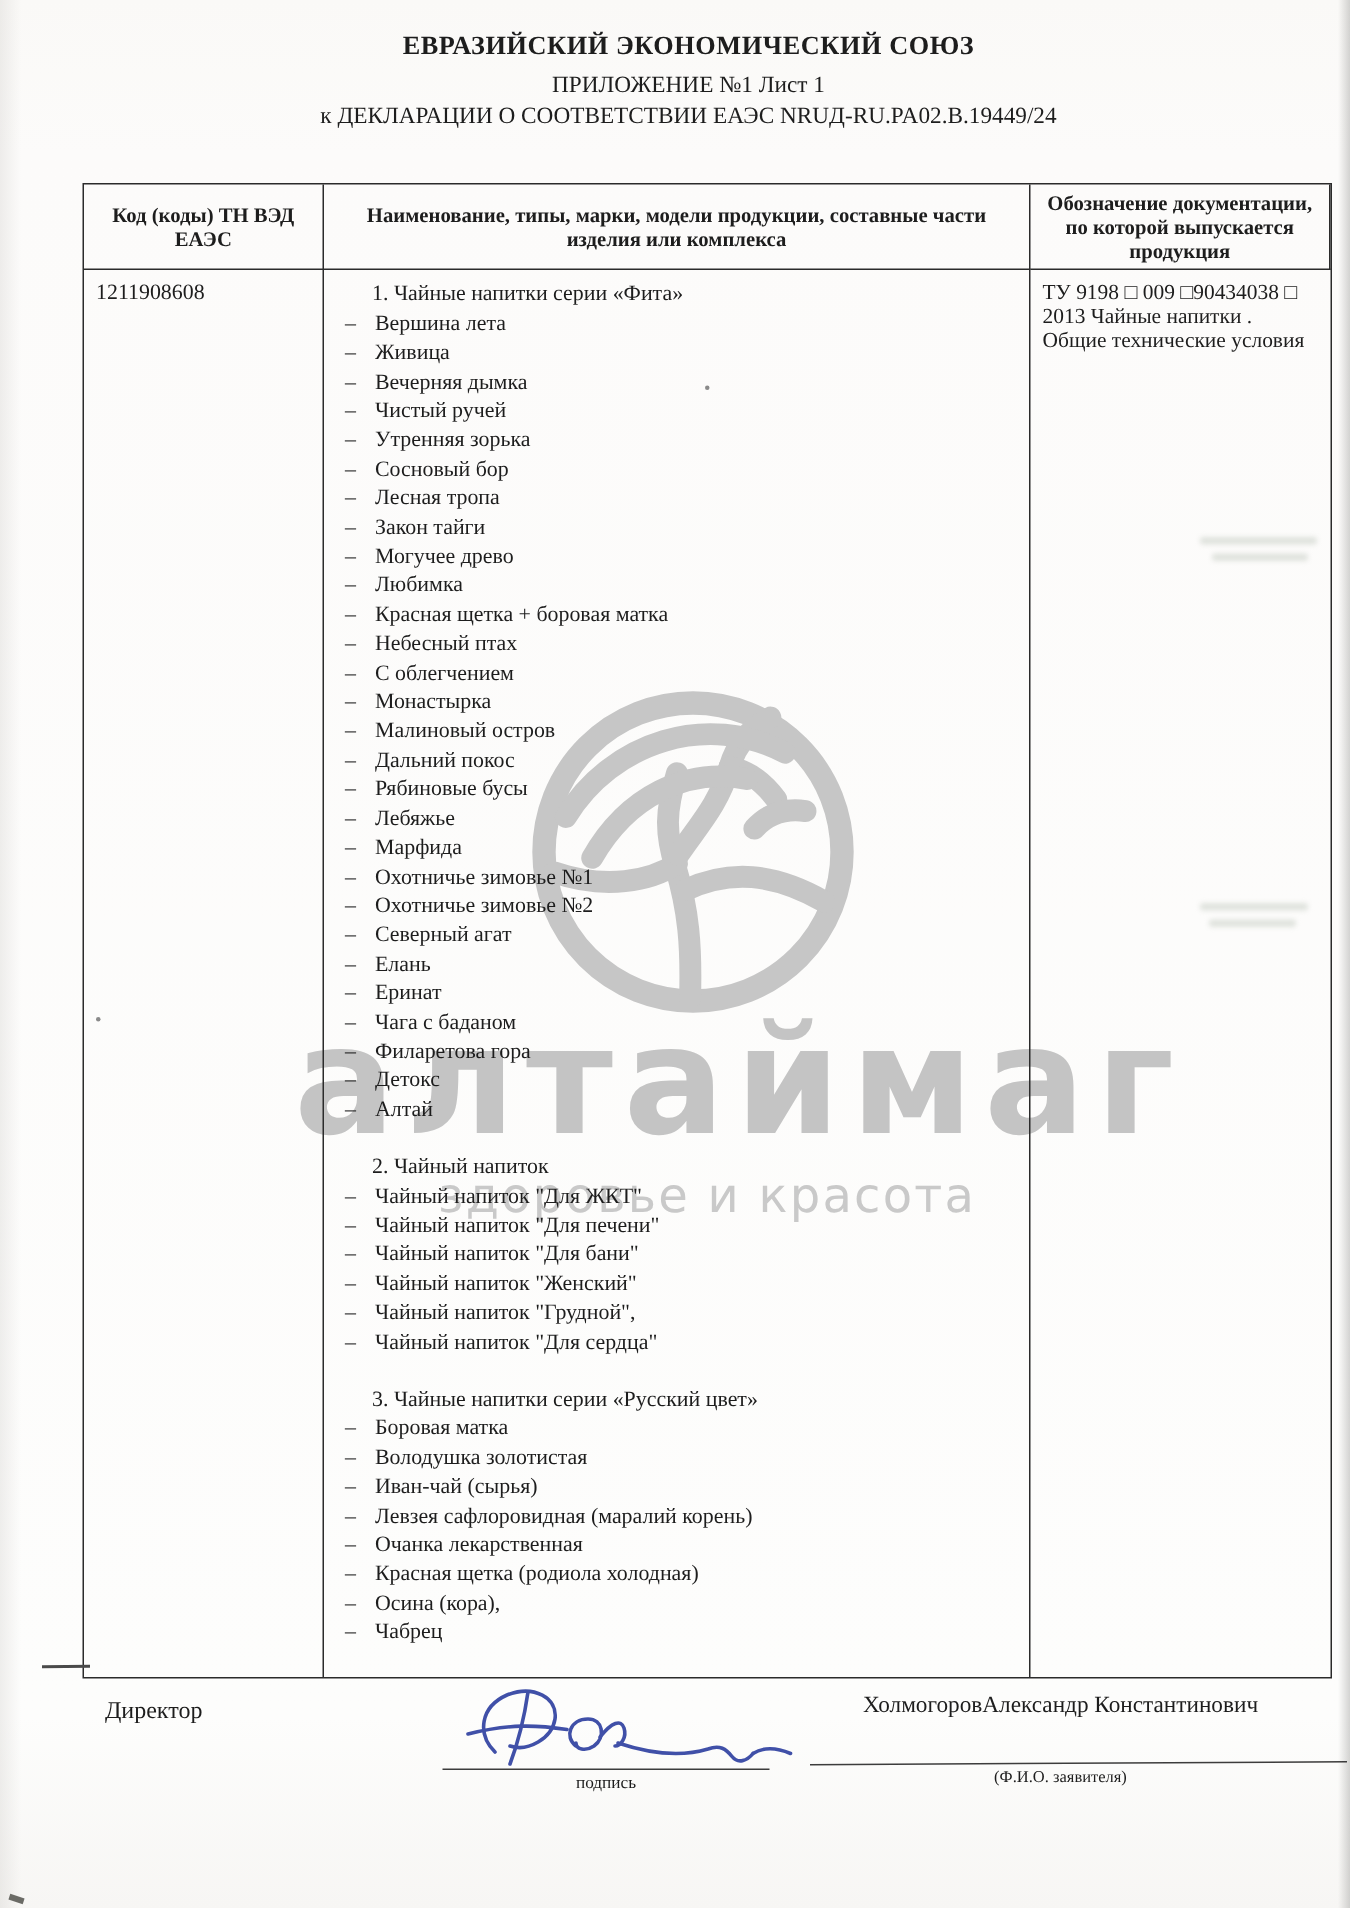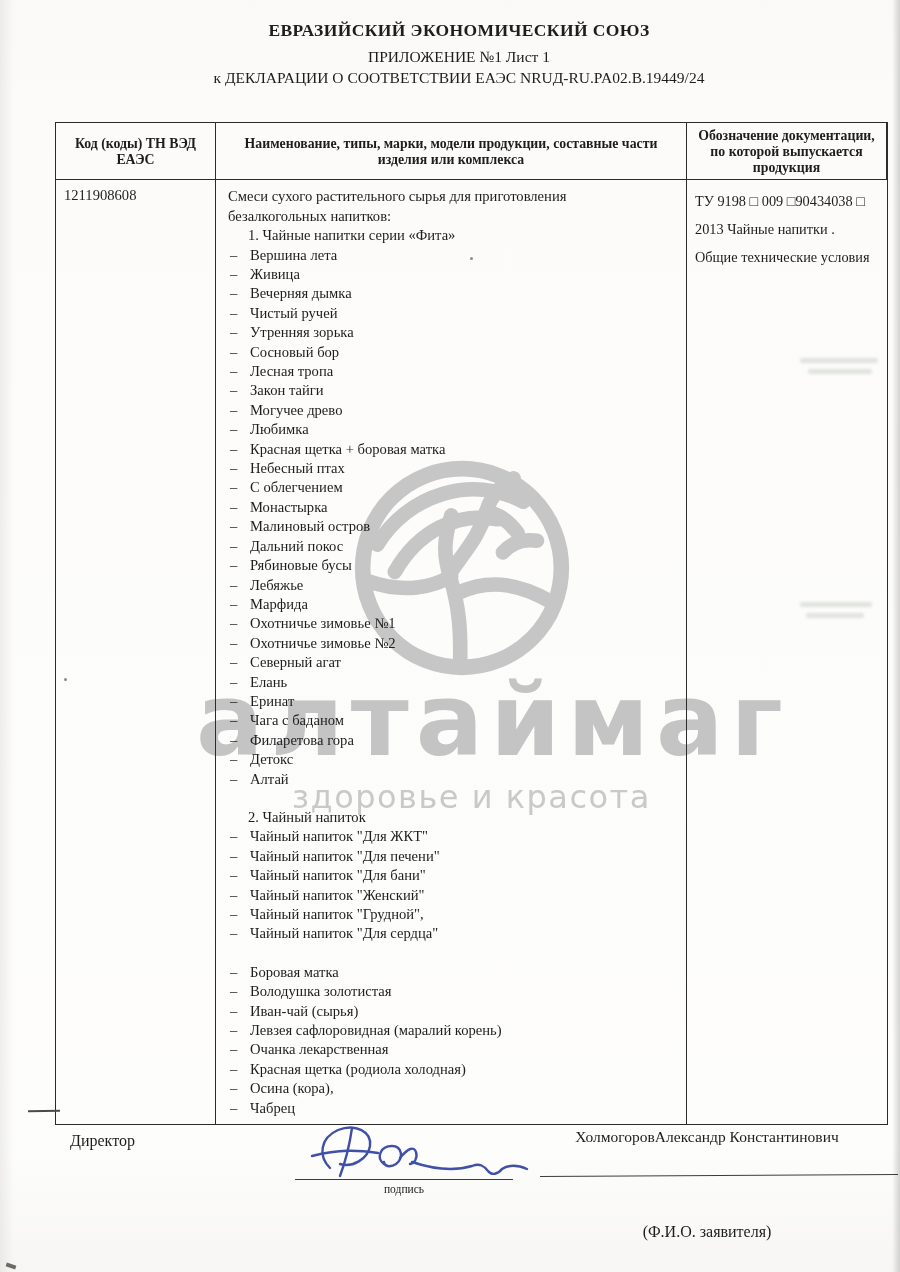--- a/index.html
+++ b/index.html
@@ -42,21 +42,21 @@
   .cell:last-child { border-right:none; }
   .hcell {
     border-bottom:1.4px solid #2b2b2b;
     font-weight:bold; font-size:13.8px; line-height:15.8px;
     text-align:center; padding:5px 6px 4px 6px;
     display:flex; align-items:center; justify-content:center;
   }
   .bcell { min-height:938px; padding:6px 8px; font-size:14.6px; }
   .code-cell { padding-top:7px; }
   .name-cell { padding-left:12px; padding-top:7px; }
-  .doc-cell { font-size:14.3px; line-height:28px; padding-top:7px; }
+  .doc-cell { font-size:14.3px; line-height:16px; padding-top:7px; }
 
   .intro { max-width:420px; line-height:19.4px; }
   .section { margin-top:19px; }
   .section:first-of-type { margin-top:0; }
   .section-heading { line-height:19.4px;margin-left:20px; }
   .pitem { display:flex; line-height:19.4px; }
   .pitem .dash { width:22px; flex:0 0 22px; padding-left:2px; }
 
   
   .wm { position:absolute; z-index:1; color:#c6c6c6; user-select:none; }
@@ -77,21 +77,21 @@
   .ghost .gline { height:5px; background:#c3cac0; margin:6px 0; border-radius:2px; }
 
   
   .footer { position:absolute; left:0; top:1118px; width:100%; height:120px; z-index:3; }
   .director { position:absolute; left:70px; top:14px; font-size:16px; }
   .sig-svg { position:absolute; left:300px; top:-2px; }
   .sig-line { position:absolute; left:295px; top:61px; width:218px; border-top:1.6px solid #3c3c3c; }
   .sig-caption { position:absolute; left:295px; top:65px; width:218px; text-align:center; font-size:11.5px; }
   .fio { position:absolute; left:562px; top:8px; width:290px; text-align:center; font-size:15.5px; line-height:21px; }
   .fio-line { position:absolute; left:540px; top:57px; width:358px; border-top:1.6px solid #3c3c3c; transform:rotate(-.3deg); }
-  .fio-caption { position:absolute; left:562px; top:61px; width:290px; text-align:center; font-size:16px;margin-top:44px; }
+  .fio-caption { position:absolute; left:562px; top:61px; width:290px; text-align:center; font-size:11px; }
 
   
   .table-tail { position:absolute; left:28px; top:1110px; width:32px; height:1.6px; background:#4a4a4a; transform:rotate(-.6deg); z-index:3; }
   .speck { position:absolute; background:#8a8a8a; border-radius:50%; z-index:2; }
   .corner-mark { position:absolute; left:6px; top:1264px; width:10px; height:4px; background:#6b6b66; transform:rotate(18deg); z-index:3; }
 </style>
 </head>
 <body>
 
 <div class="page">
@@ -131,21 +131,20 @@
   <div class="ptable">
     <div class="cell hcell">Код (коды) ТН ВЭД ЕАЭС</div>
     <div class="cell hcell">Наименование, типы, марки, модели продукции, составные части изделия или комплекса</div>
     <div class="cell hcell">Обозначение документации, по которой выпускается продукция</div>
 
     <div class="cell bcell code-cell">
       <span>1211908608</span>
     </div>
 
     <div class="cell bcell name-cell">
-      <div class="intro">Смеси сухого растительного сырья для приготовления безалкогольных напитков:</div>
       <div id="sections-container">
           <div class="section">
             <div class="section-heading">1. Чайные напитки серии «Фита»</div>
             <div class="pitem">
               <span class="dash">–</span>
               <span>Вершина лета</span>
             </div>
             <div class="pitem">
               <span class="dash">–</span>
               <span>Живица</span>
@@ -276,20 +275,21 @@
             <div class="pitem">
               <span class="dash">–</span>
               <span>Чайный напиток "Грудной",</span>
             </div>
             <div class="pitem">
               <span class="dash">–</span>
               <span>Чайный напиток "Для сердца"</span>
             </div>
           </div>
           <div class="section">
+            <div class="section-heading">3. Чайные напитки серии «Русский цвет»</div>
             <div class="pitem">
               <span class="dash">–</span>
               <span>Боровая матка</span>
             </div>
             <div class="pitem">
               <span class="dash">–</span>
               <span>Володушка золотистая</span>
             </div>
             <div class="pitem">
               <span class="dash">–</span>

